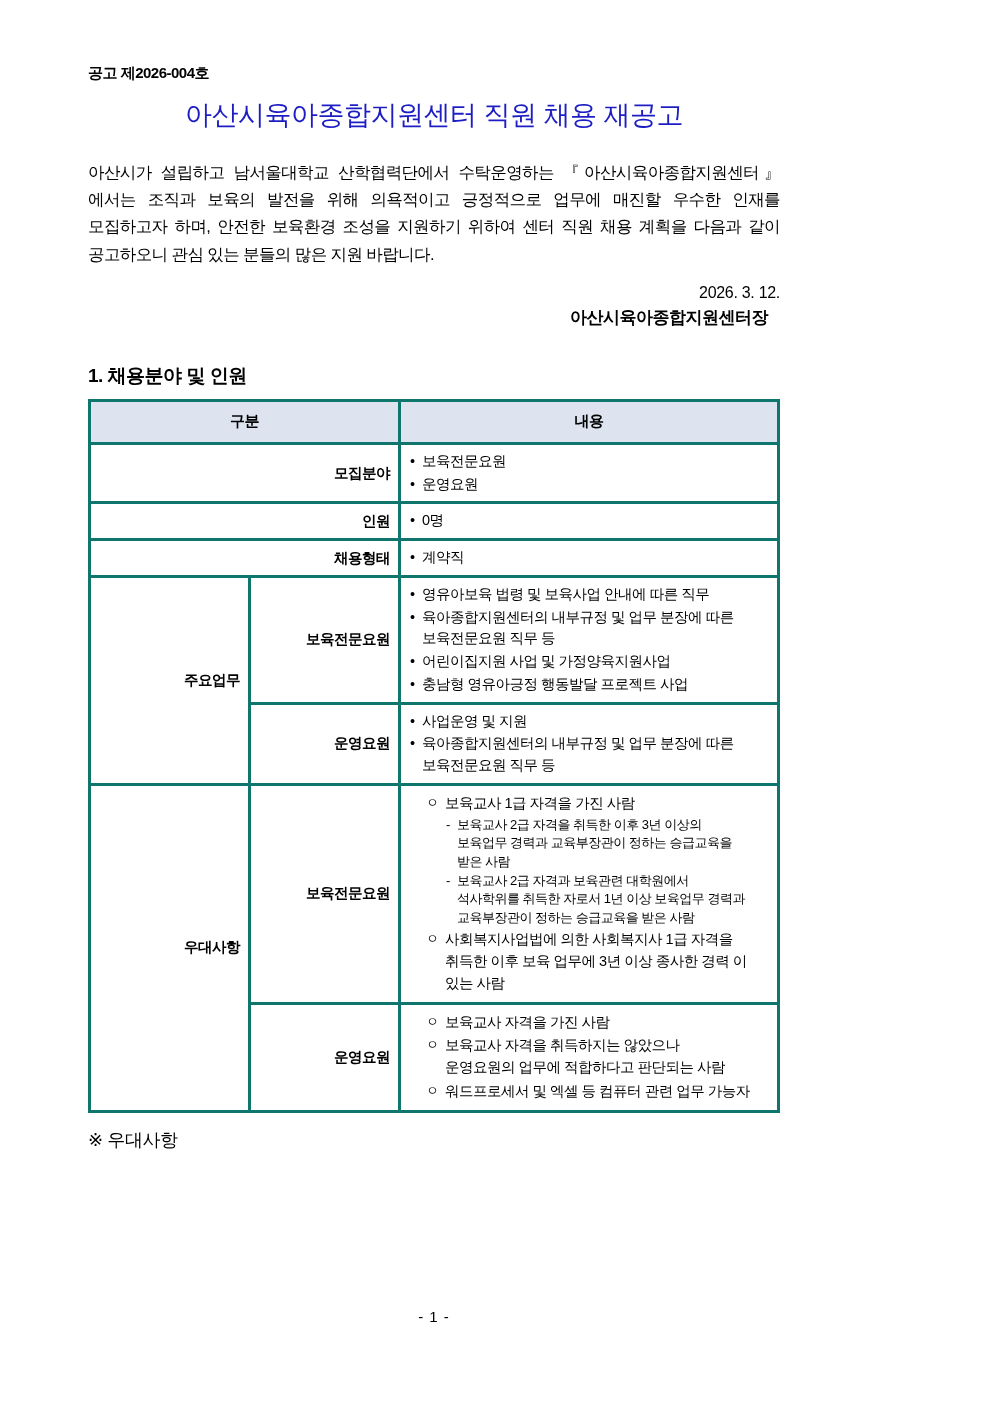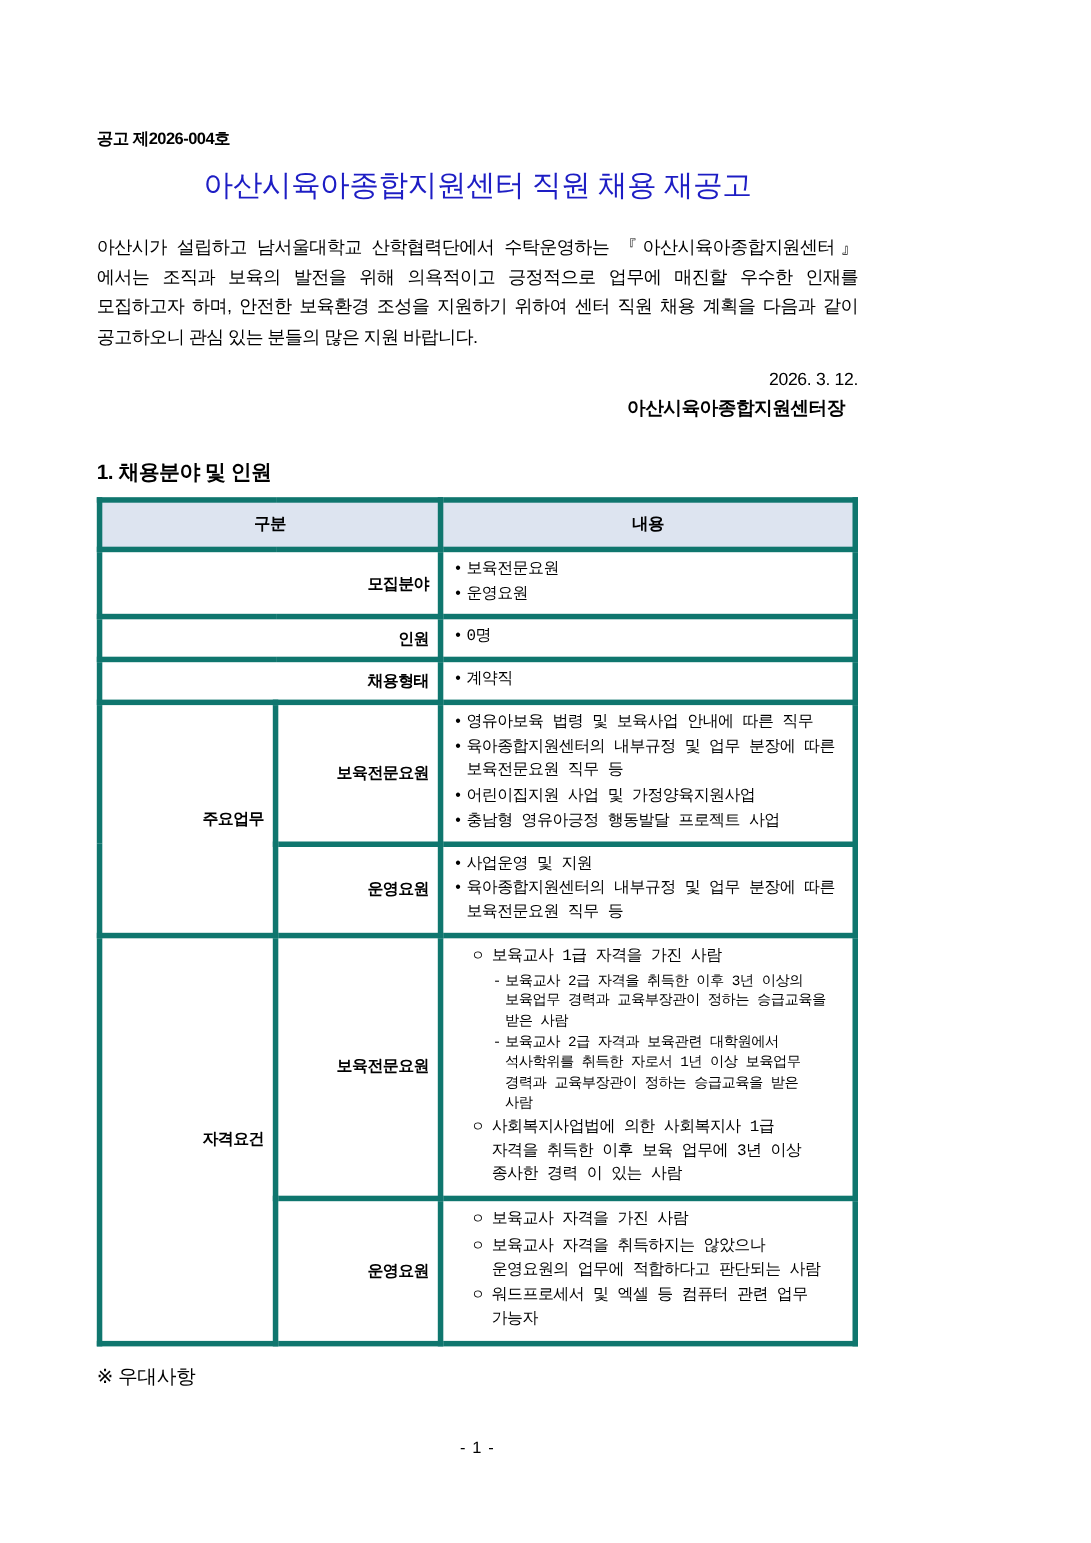--- a/index.html
+++ b/index.html
@@ -12,21 +12,21 @@
     height: 1403px;
     font-family: "Liberation Sans", "DejaVu Sans", sans-serif;
     color: #000000;
     position: relative;
   }
   .page {
     position: relative;
     width: 868px;
     height: 1403px;
     box-sizing: border-box;
-    padding: 117px 88px 0 88px;
+    padding: 64px 88px 0 88px;
   }
   .doc-number {
     font-size: 15px;
     font-weight: bold;
     letter-spacing: -0.5px;
     margin: 0 0 14px 0;
   }
   .doc-title {
     text-align: center;
     color: #1d1dc4;
@@ -63,26 +63,25 @@
     letter-spacing: -0.5px;
     margin: 0 0 10px 0;
   }
   table.main-table {
     width: 100%;
     border-collapse: collapse;
     table-layout: fixed;
   }
   table.main-table th,
   table.main-table td {
-    border: 5px solid #0f766e;
+    border: 3px solid #0f766e;
     vertical-align: middle;
     padding: 5px 8px;
     font-size: 14.5px;
     letter-spacing: -0.5px;
-    font-family: Liberation Mono, monospace;
   }
   table.main-table thead th {
     background: #dde4f0;
     text-align: center;
     font-weight: bold;
     font-size: 15px;
     height: 30px;
   }
   td.label-cell, th.label-cell {
     background: #ffffff;
@@ -242,21 +241,21 @@
         <td class="label-cell">운영요원</td>
         <td class="content-cell">
           <ul class="bullets">
             <li>사업운영 및 지원</li>
             <li>육아종합지원센터의 내부규정 및 업무 분장에 따른 보육전문요원 직무 등</li>
           </ul>
         </td>
       </tr>
 
       <tr>
-        <td class="label-cell" rowspan="2">자격요건</td>
+        <td class="label-cell" rowspan="2">우대사항</td>
         <td class="label-cell">보육전문요원</td>
         <td class="content-cell">
           <ul class="circles">
             <li>
               <span>보육교사 1급 자격을 가진 사람</span>
               <ul class="dashes">
                 <li>보육교사 2급 자격을 취득한 이후 3년 이상의 보육업무 경력과 교육부장관이 정하는 승급교육을 받은 사람</li>
                 <li>보육교사 2급 자격과 보육관련 대학원에서 석사학위를 취득한 자로서 1년 이상 보육업무 경력과 교육부장관이 정하는 승급교육을 받은 사람</li>
               </ul>
             </li>

